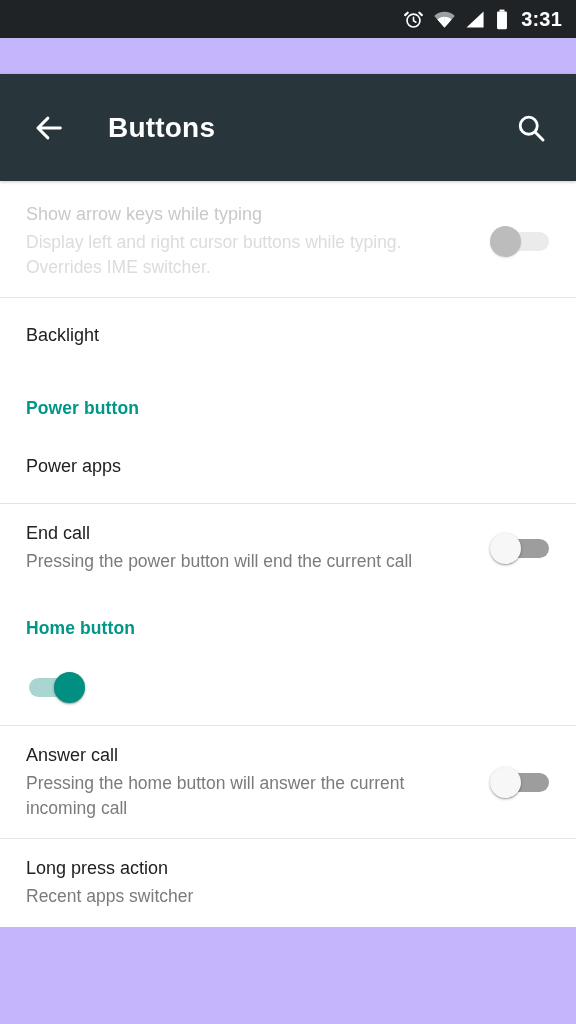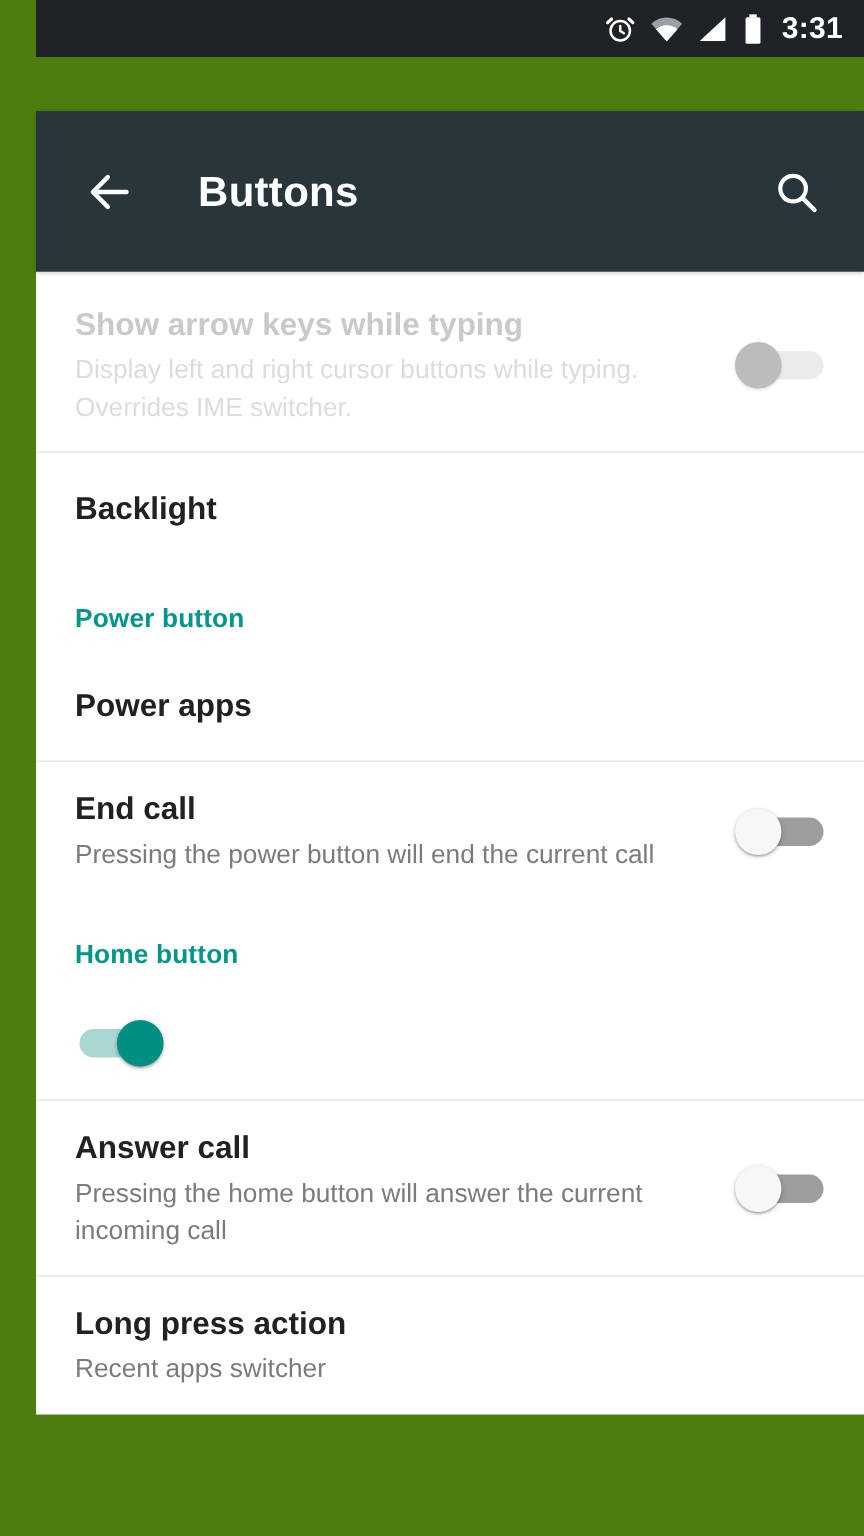--- a/index.html
+++ b/index.html
@@ -2,21 +2,21 @@
 <html><head>
 <meta charset="utf-8">
 <style>
   * { margin:0; padding:0; box-sizing:border-box; }
   html, body {
     width:576px; height:1024px;
     font-family:"Liberation Sans", sans-serif;
     background:#ffffff;
     overflow:hidden;
   }
-  .screen { position:relative; width:576px; height:1024px; background:#4d7c0f; overflow:hidden;padding-left:24px; }
+  .screen { position:relative; width:576px; height:1024px; background:#c4b5fd; overflow:hidden; }
 
   
   .status-bar {
     height:38px; background:#1f2326;
     display:flex; align-items:center; justify-content:flex-end;
     padding:0 14px 0 0; gap:9px;
   }
   .status-icon { display:flex; align-items:center; justify-content:center; }
   .status-time {
     color:#ffffff; font-size:20px; font-weight:bold;
@@ -42,21 +42,21 @@
   .list { background:#fff; }
 
   .pref {
     position:relative;
     display:flex; align-items:center;
     padding:18px 24px 18px 26px;
     min-height:74px;
   }
   .pref-text { flex:1 1 auto; padding-right:14px; }
   .pref-title {
-    font-size:21px; color:#212121; line-height:1.32; font-weight:bold;
+    font-size:18px; color:#212121; line-height:1.32; font-weight:normal;
   }
   .pref-summary {
     font-size:17.5px; color:#7b7b7b; line-height:1.42; margin-top:3px;
   }
   .pref.disabled .pref-title { color:#c9c9c9; }
   .pref.disabled .pref-summary { color:#dcdcdc; }
 
   .divider { height:1px; background:#e4e4e4; width:100%; }
 
   .section-header {

